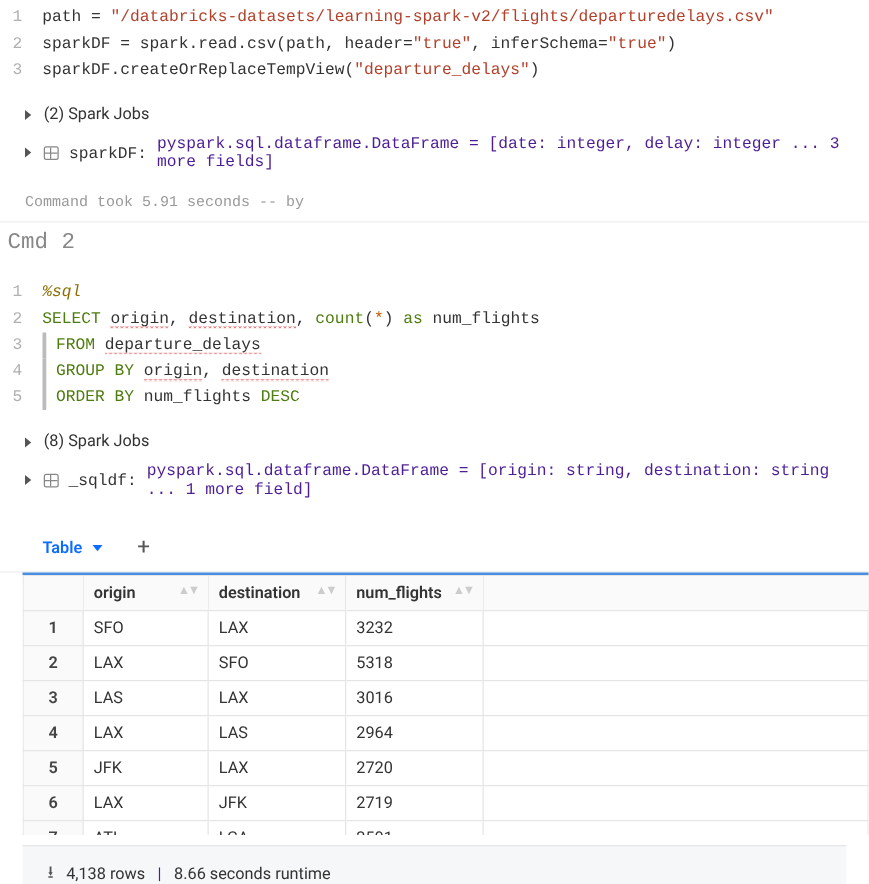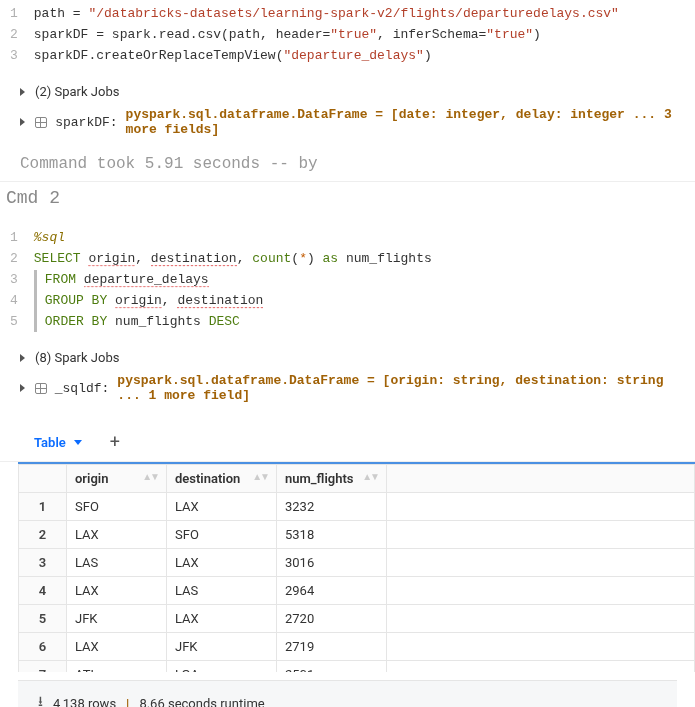--- a/index.html
+++ b/index.html
@@ -70,25 +70,25 @@
     left: 4px; top: 0; bottom: 0;
     border-left: 1px solid #888;
   }
   .df-icon::after {
     content: "";
     position: absolute;
     left: 0; right: 0; top: 4px;
     border-top: 1px solid #888;
   }
   .mono { font-family: "SFMono-Regular", Consolas, "Liberation Mono", Menlo, monospace; }
-  .muted { color: #a16207; font-weight: bold; }
+  .muted { color: #4c1d95; }
   .timing {
     font-family: "SFMono-Regular", Consolas, "Liberation Mono", Menlo, monospace;
     color: #999;
-    font-size: 16px;
+    font-size: 12px;
     padding: 4px 20px 8px 20px;
   }
   .cmd-label {
     font-family: "SFMono-Regular", Consolas, "Liberation Mono", Menlo, monospace;
     font-size: 18px;
     color: #888;
     padding: 6px 6px;
     border-top: 1px solid #eee;
   }
   .bar { border-left: 3px solid #bbb; padding-left: 8px; display:inline-block; }

